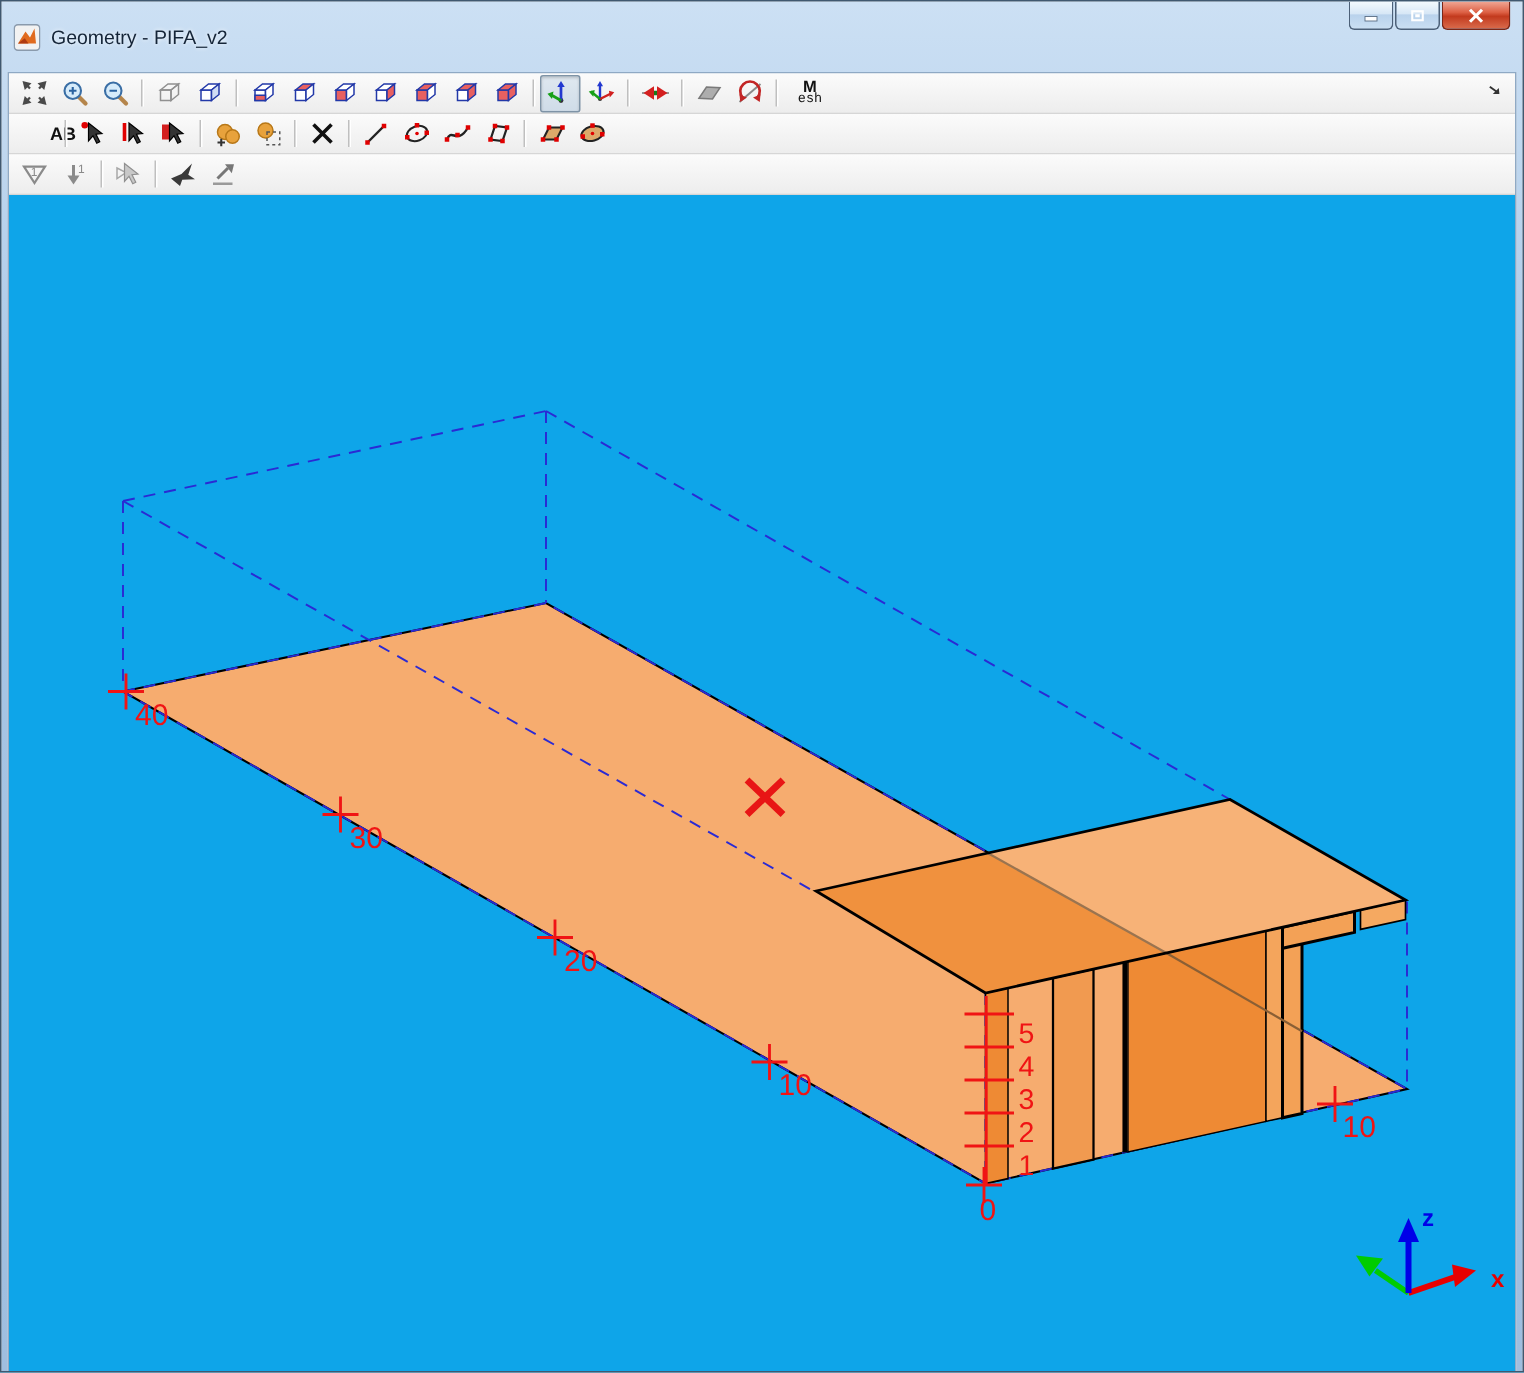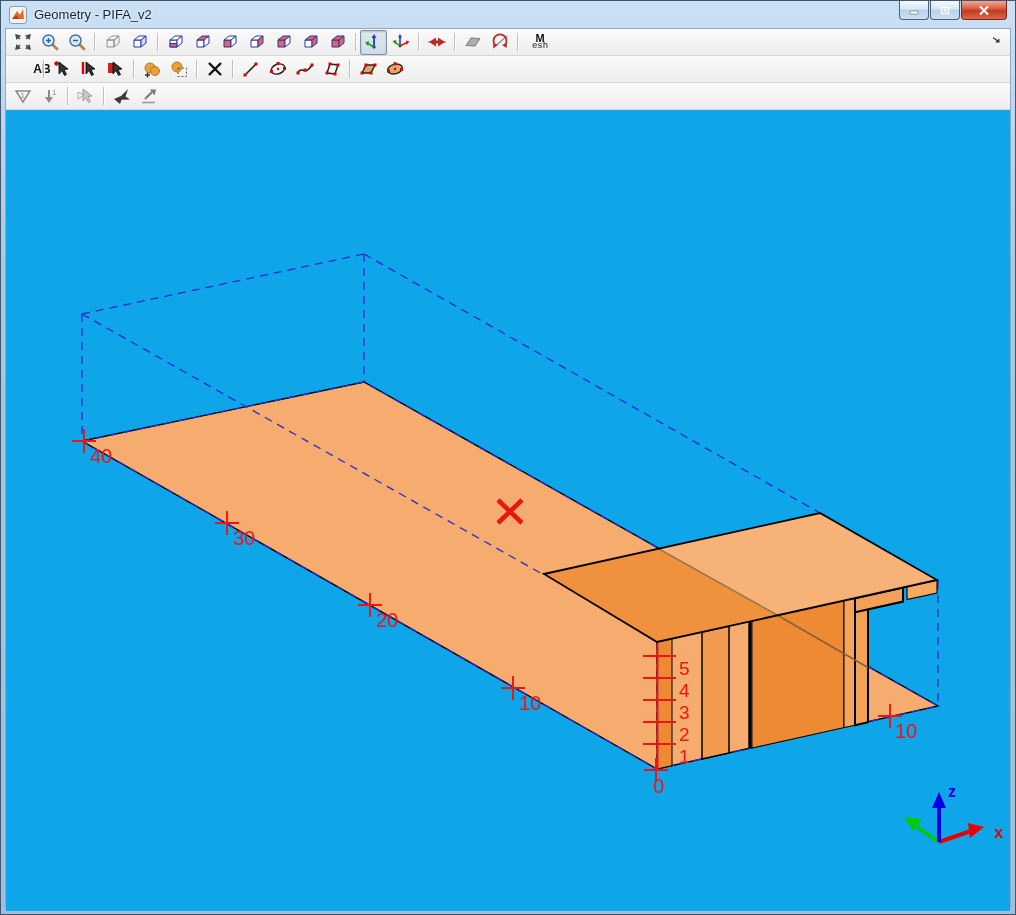--- a/index.html
+++ b/index.html
@@ -1,19 +1,19 @@
 <!DOCTYPE html>
 <html><head>
 <meta charset="utf-8">
 <style>
   html,body{margin:0;padding:0;}
   body{width:1016px;height:915px;font-family:"Liberation Sans",sans-serif;}
   .window{width:1016px;height:915px;box-sizing:border-box;border:1px solid #40586F;
     background:linear-gradient(180deg,#CCE0F4,#A9C7E6 30%,#9FBEDF);position:relative;overflow:hidden;}
-  .titlebar{height:27px;display:flex;align-items:center;padding:0 8px;position:relative;}
+  .titlebar{height:27px;display:flex;align-items:center;padding:10px 8px;position:relative;}
   .app-icon{width:18px;height:18px;margin-right:7px;}
   .title-text{font-size:13px;color:#152538;text-shadow:0 0 3px #fff;}
   .controls{position:absolute;top:0;right:8px;display:flex;}
   .wbtn{width:30px;height:19px;box-sizing:border-box;border:1px solid #4C6078;border-top:none;
     border-radius:0 0 4px 4px;display:flex;align-items:center;justify-content:center;margin-left:1px;
     background:linear-gradient(#F4FAFE,#D7E7F6 45%,#B9D2EC 50%,#CADFF2);}
   .wbtn.close{width:46px;background:linear-gradient(#F0A795,#DD6145 40%,#C23A1E 55%,#D96A4B);border-color:#7A2718;}
   .content{margin:0 4px 4px 4px;background:#fff;height:880px;box-sizing:border-box;border:1px solid #8FA9C4;}
   .tbrow{height:26px;background:linear-gradient(#FBFBFB,#EDEDED);border-bottom:1px solid #D6D6D6;
     display:flex;align-items:center;padding-left:3px;position:relative;}

